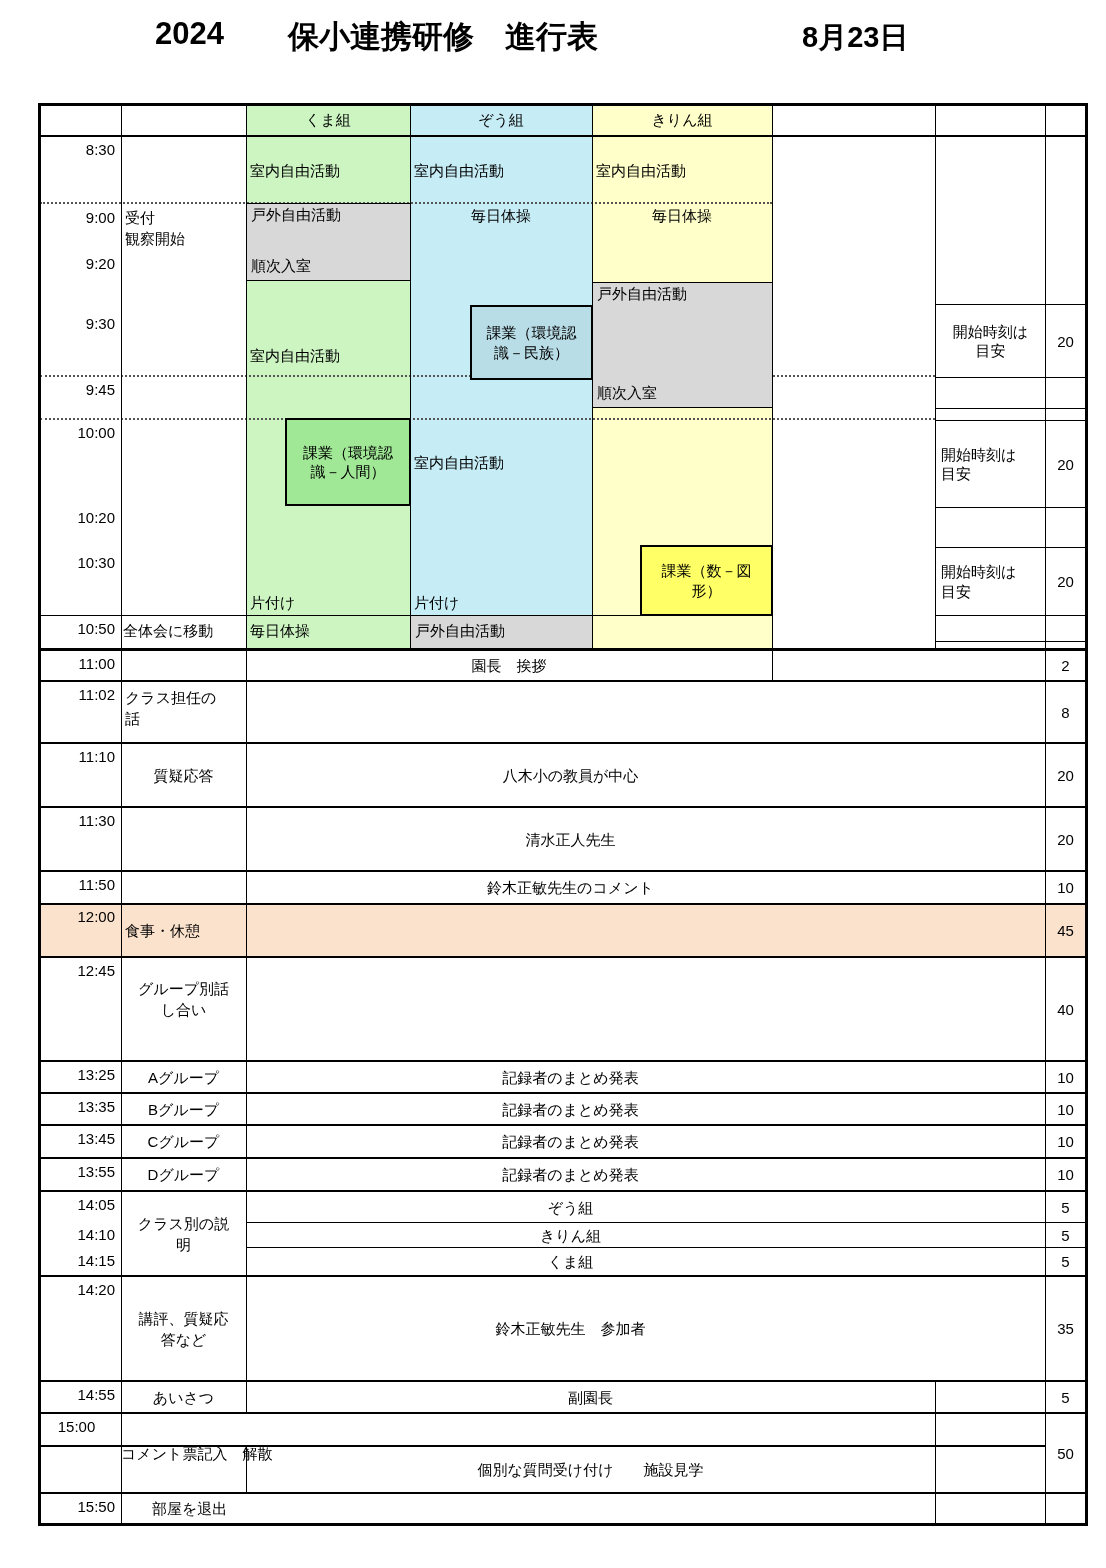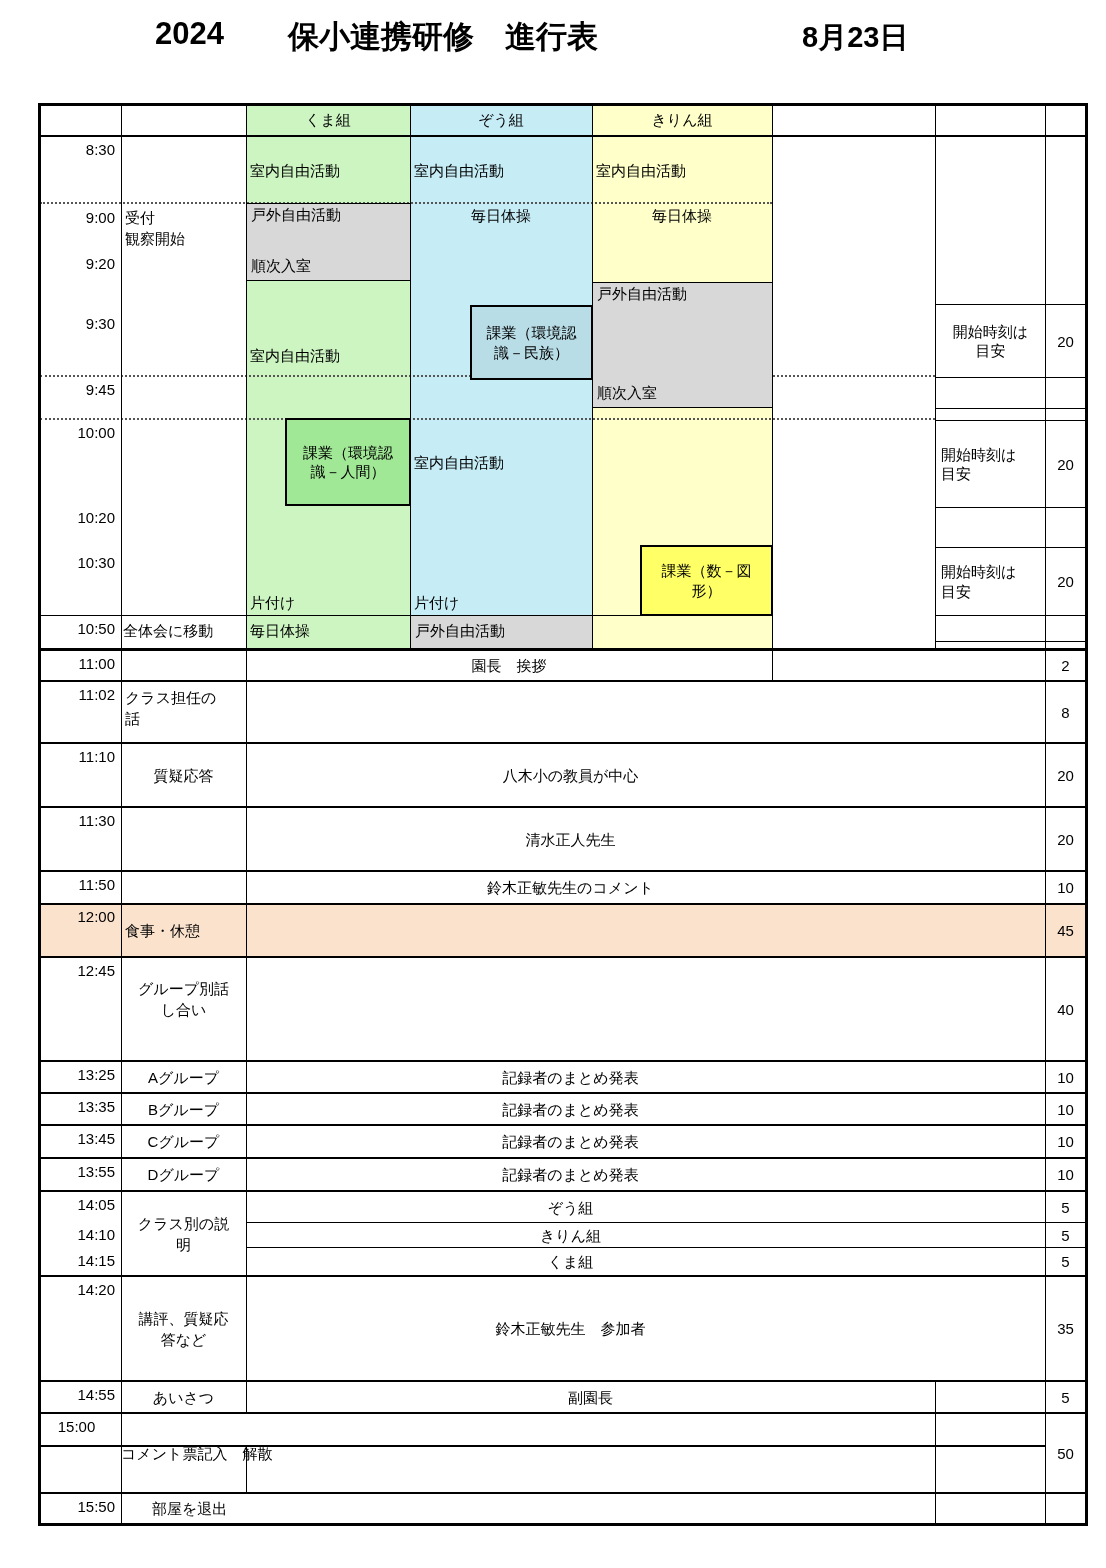--- a/index.html
+++ b/index.html
@@ -229,17 +229,18 @@
 
   <div class="t right" style="left:38px;top:1384px;width:77px;">14:55</div>
   <div class="t hc" style="left:121px;top:1382px;width:125px;height:30px;">あいさつ</div>
   <div class="t hc" style="left:246px;top:1382px;width:689px;height:30px;">副園長</div>
   <div class="t hc" style="left:1046px;top:1382px;width:39px;height:30px;">5</div>
 
   <div class="t right" style="left:38px;top:1416px;width:77px;text-align:center;">15:00</div>
   <div class="t vc" style="left:121px;top:1414px;width:814px;height:31px;margin-top:24px;">コメント票記入　解散</div>
   <div class="t hc" style="left:1046px;top:1414px;width:39px;height:78px;">50</div>
 
+  <div class="t hc" style="left:246px;top:1447px;width:689px;height:45px;">個別な質問受け付け　　施設見学</div>
 
   <div class="t right" style="left:38px;top:1496px;width:77px;">15:50</div>
   <div class="t vc" style="left:121px;top:1494px;width:814px;height:29px;padding-left:31px;">部屋を退出</div>
 
 </div>
 
 </body></html>

